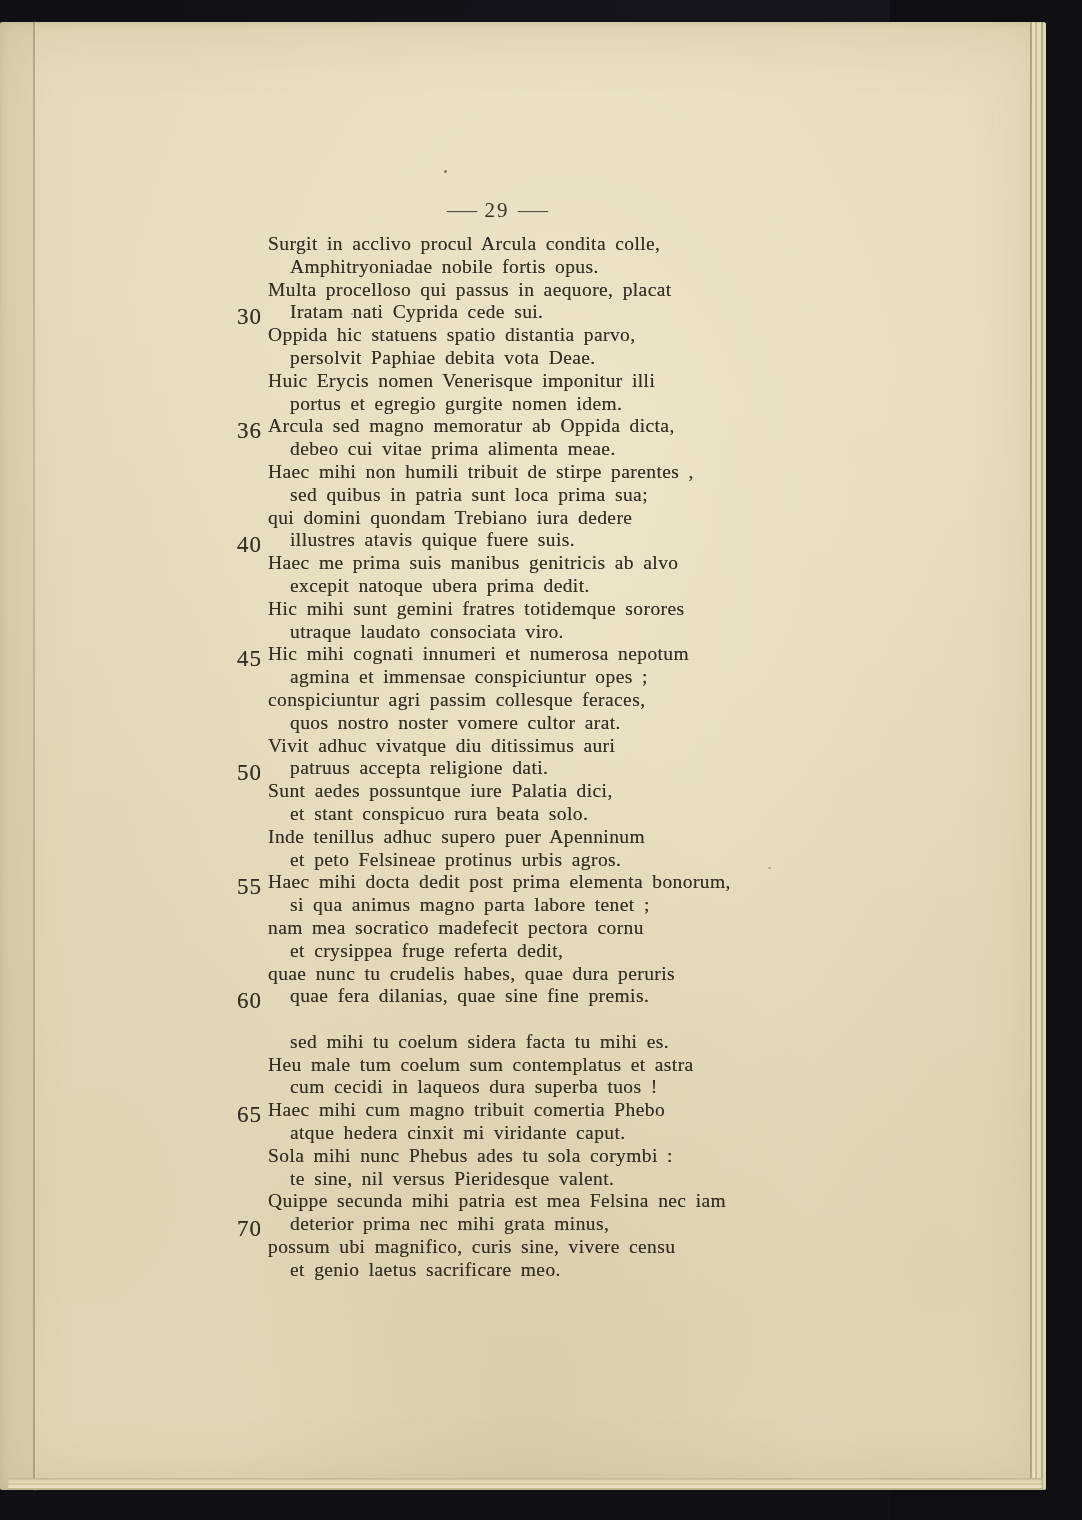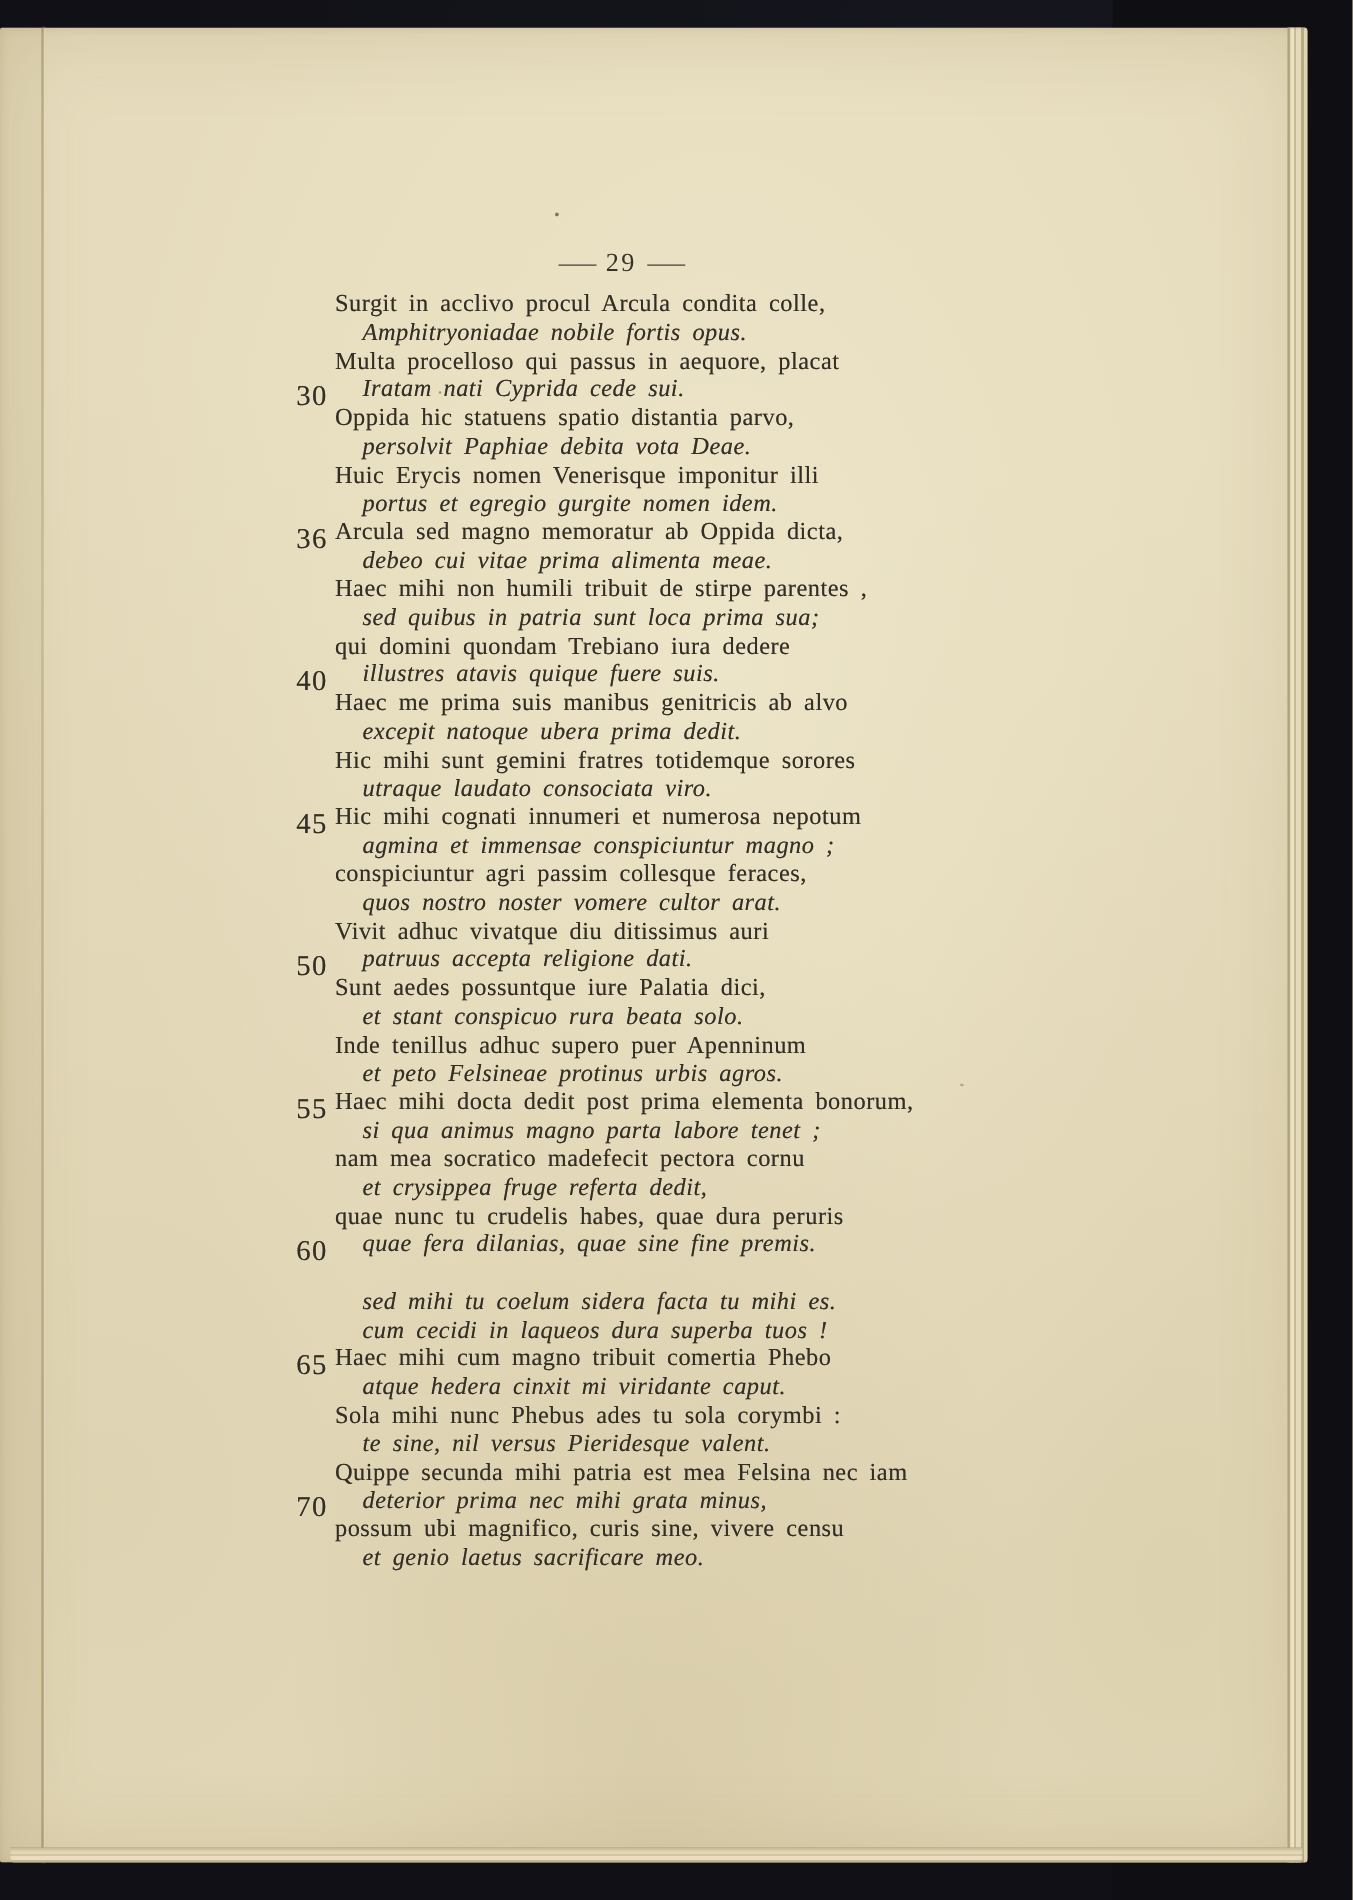--- a/index.html
+++ b/index.html
@@ -73,21 +73,21 @@
     word-spacing:4px;letter-spacing:0.4px;
     text-shadow:0 0 0.5px rgba(51,46,38,0.55);
   }
   .line{position:relative;height:22.8px;white-space:nowrap;}
   .line .num{
     position:absolute;left:0;top:0;width:32px;text-align:right;
     font-size:23px;letter-spacing:1px;word-spacing:0;
   }
   .line .txt{display:inline-block;margin-top:18px;}
   .line .txt.hex{margin-left:38px;}
-  .line .txt.pent{margin-left:60px;font-style:italic;}
+  .line .txt.pent{margin-left:60px;}
   
   .speck{position:absolute;border-radius:50%;background:rgba(70,58,42,0.65);}
   .speck.s1{left:444px;top:148px;width:3px;height:3px;}
   .speck.s2{left:351px;top:291px;width:2px;height:2px;opacity:.7;}
   .speck.s3{left:768px;top:845px;width:3px;height:2px;opacity:.5;}
 </style>
 </head>
 <body>
 
 <div class="scan">
@@ -118,37 +118,38 @@
         <div class="line"><span class="num">36</span><span class="txt pent">debeo cui vitae prima alimenta meae.</span></div>
         <div class="line"><span class="txt hex">Haec mihi non humili tribuit de stirpe parentes ,</span></div>
         <div class="line"><span class="txt pent">sed quibus in patria sunt loca prima sua;</span></div>
         <div class="line"><span class="txt hex">qui domini quondam Trebiano iura dedere</span></div>
         <div class="line"><span class="txt pent">illustres atavis quique fuere suis.</span></div>
         <div class="line"><span class="num">40</span><span class="txt hex">Haec me prima suis manibus genitricis ab alvo</span></div>
         <div class="line"><span class="txt pent">excepit natoque ubera prima dedit.</span></div>
         <div class="line"><span class="txt hex">Hic mihi sunt gemini fratres totidemque sorores</span></div>
         <div class="line"><span class="txt pent">utraque laudato consociata viro.</span></div>
         <div class="line"><span class="txt hex">Hic mihi cognati innumeri et numerosa nepotum</span></div>
-        <div class="line"><span class="num">45</span><span class="txt pent">agmina et immensae conspiciuntur magno ;</span></div>
+        <div class="line"><span class="num">45</span><span class="txt pent">agmina et immensae conspiciuntur opes ;</span></div>
         <div class="line"><span class="txt hex">conspiciuntur agri passim collesque feraces,</span></div>
         <div class="line"><span class="txt pent">quos nostro noster vomere cultor arat.</span></div>
         <div class="line"><span class="txt hex">Vivit adhuc vivatque diu ditissimus auri</span></div>
         <div class="line"><span class="txt pent">patruus accepta religione dati.</span></div>
         <div class="line"><span class="num">50</span><span class="txt hex">Sunt aedes possuntque iure Palatia dici,</span></div>
         <div class="line"><span class="txt pent">et stant conspicuo rura beata solo.</span></div>
         <div class="line"><span class="txt hex">Inde tenillus adhuc supero puer Apenninum</span></div>
         <div class="line"><span class="txt pent">et peto Felsineae protinus urbis agros.</span></div>
         <div class="line"><span class="txt hex">Haec mihi docta dedit post prima elementa bonorum,</span></div>
         <div class="line"><span class="num">55</span><span class="txt pent">si qua animus magno parta labore tenet ;</span></div>
         <div class="line"><span class="txt hex">nam mea socratico madefecit pectora cornu</span></div>
         <div class="line"><span class="txt pent">et crysippea fruge referta dedit,</span></div>
         <div class="line"><span class="txt hex">quae nunc tu crudelis habes, quae dura peruris</span></div>
         <div class="line"><span class="txt pent">quae fera dilanias, quae sine fine premis.</span></div>
         <div class="line"><span class="num">60</span></div>
         <div class="line"><span class="txt pent">sed mihi tu coelum sidera facta tu mihi es.</span></div>
+        <div class="line"><span class="txt hex">Heu male tum coelum sum contemplatus et astra</span></div>
         <div class="line"><span class="txt pent">cum cecidi in laqueos dura superba tuos !</span></div>
         <div class="line"><span class="txt hex">Haec mihi cum magno tribuit comertia Phebo</span></div>
         <div class="line"><span class="num">65</span><span class="txt pent">atque hedera cinxit mi viridante caput.</span></div>
         <div class="line"><span class="txt hex">Sola mihi nunc Phebus ades tu sola corymbi :</span></div>
         <div class="line"><span class="txt pent">te sine, nil versus Pieridesque valent.</span></div>
         <div class="line"><span class="txt hex">Quippe secunda mihi patria est mea Felsina nec iam</span></div>
         <div class="line"><span class="txt pent">deterior prima nec mihi grata minus,</span></div>
         <div class="line"><span class="num">70</span><span class="txt hex">possum ubi magnifico, curis sine, vivere censu</span></div>
         <div class="line"><span class="txt pent">et genio laetus sacrificare meo.</span></div>
       </div>

